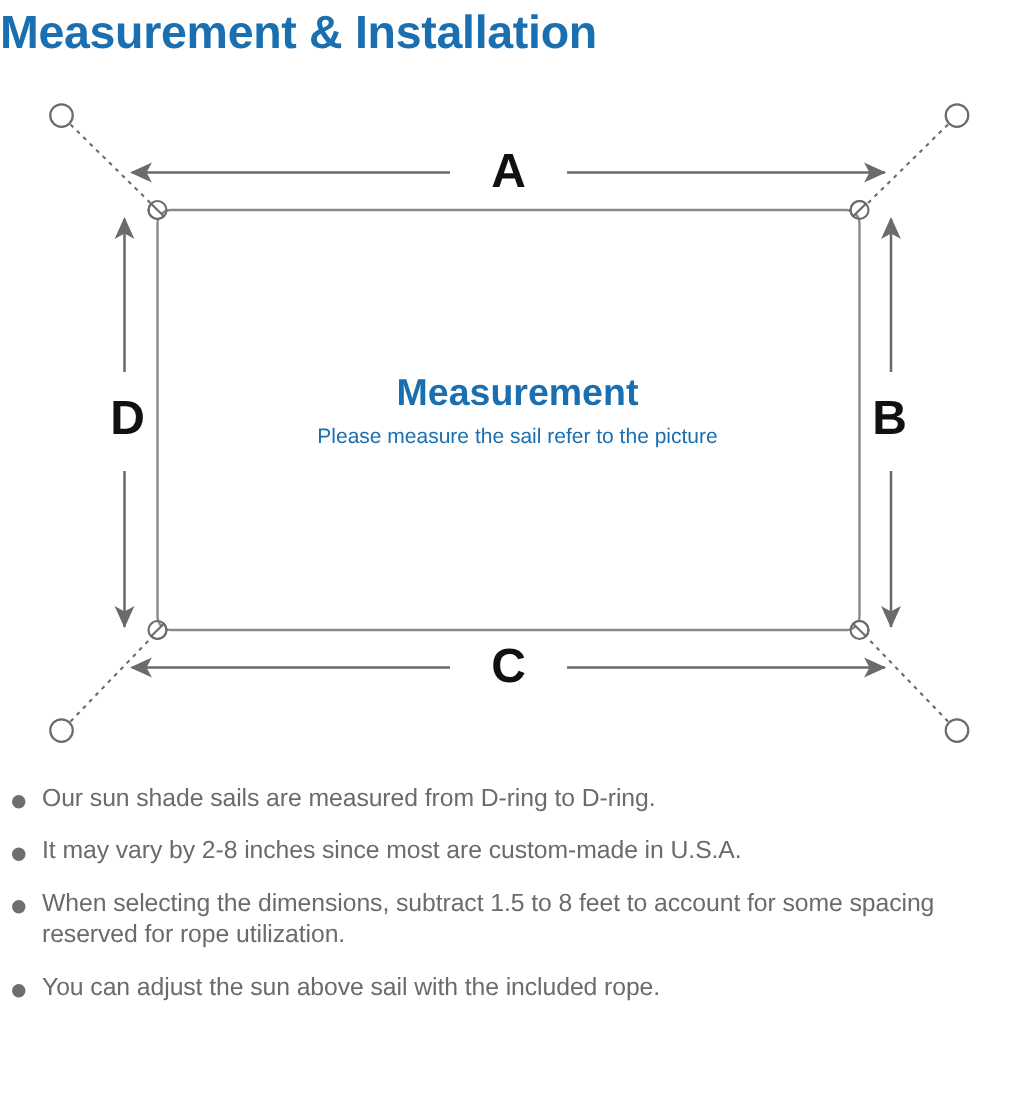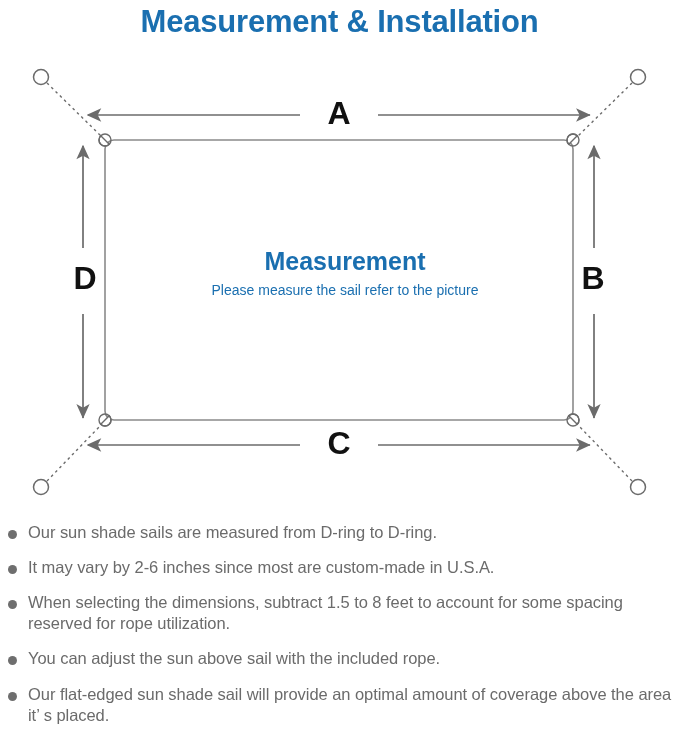--- a/index.html
+++ b/index.html
@@ -15,21 +15,20 @@
     font-family: "Liberation Sans", sans-serif;
     -webkit-font-smoothing: antialiased;
   }
 
   
   #page-title {
     position: absolute;
     left: 0;
     top: 4px;
     width: 679px;
-    text-align: center;
     font-family: "Liberation Sans", sans-serif;
     font-size: 31px;
     font-weight: bold;
     letter-spacing: -0.2px;
     color: #1a6fb0;
     white-space: nowrap;
   }
 
   
   #diagram {
@@ -179,27 +178,23 @@
   </svg>
 </div>
 
 <div id="notes">
   <div class="note-row">
     <span class="note-bullet"></span>
     <span class="note-text">Our sun shade sails are measured from D-ring to D-ring.</span>
   </div>
   <div class="note-row">
     <span class="note-bullet"></span>
-    <span class="note-text">It may vary by 2-6 inches since most are custom-made in U.S.A.</span>
+    <span class="note-text">It may vary by 2-8 inches since most are custom-made in U.S.A.</span>
   </div>
   <div class="note-row">
     <span class="note-bullet"></span>
     <span class="note-text">When selecting the dimensions, subtract 1.5 to 8 feet to account for some spacing reserved for rope utilization.</span>
   </div>
   <div class="note-row">
     <span class="note-bullet"></span>
     <span class="note-text">You can adjust the sun above sail with the included rope.</span>
   </div>
-  <div class="note-row">
-    <span class="note-bullet"></span>
-    <span class="note-text">Our flat-edged sun shade sail will provide an optimal amount of coverage above the area it’  s placed.</span>
-  </div>
 </div>
 
 </body></html>

